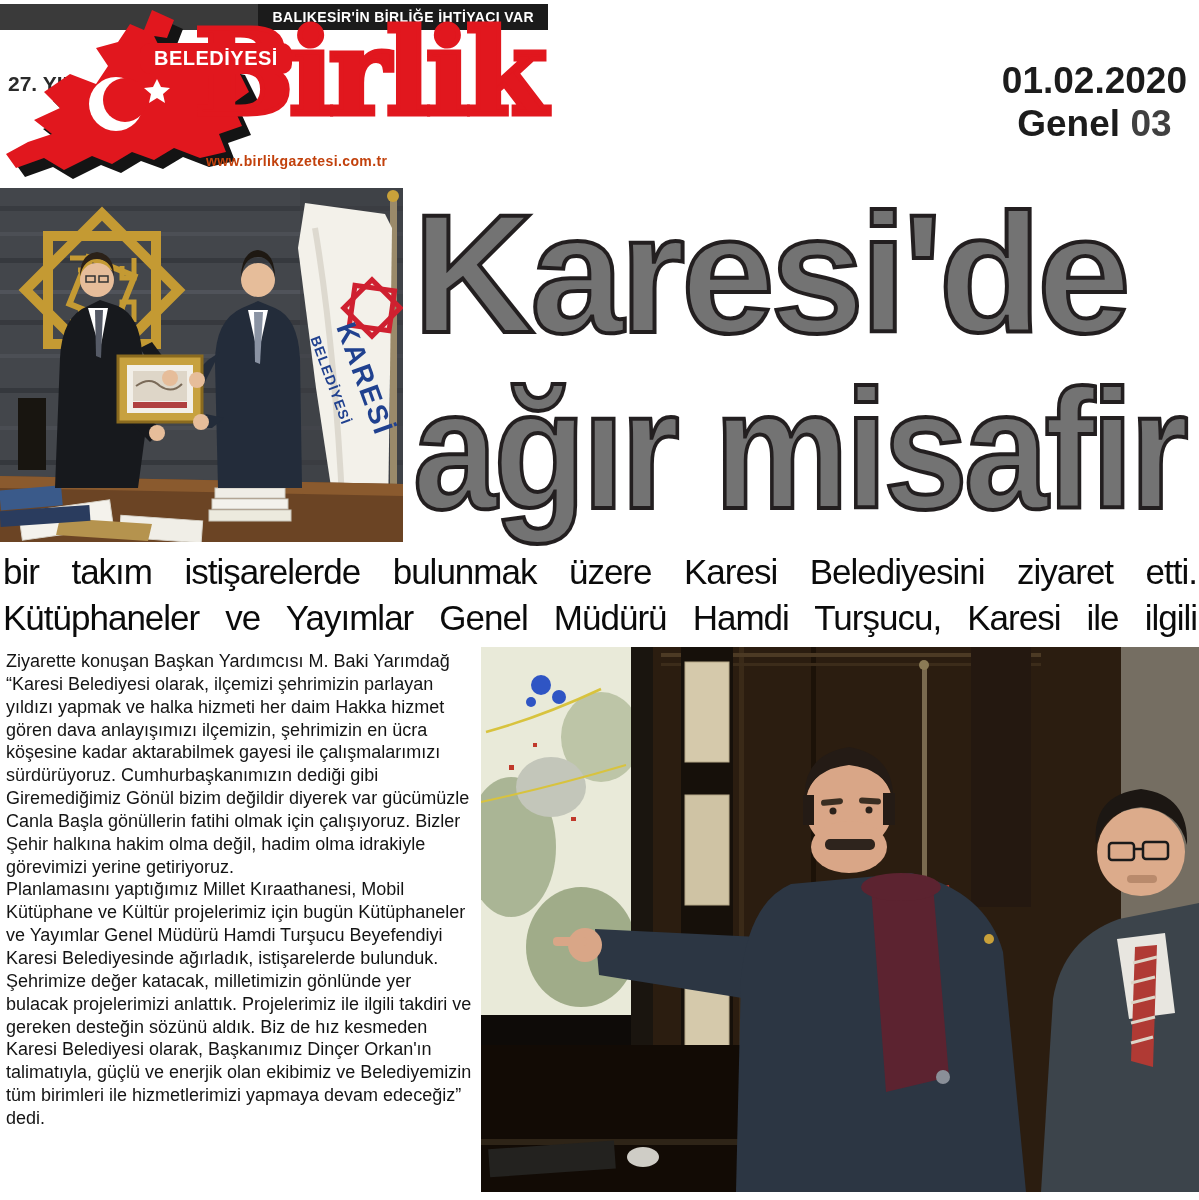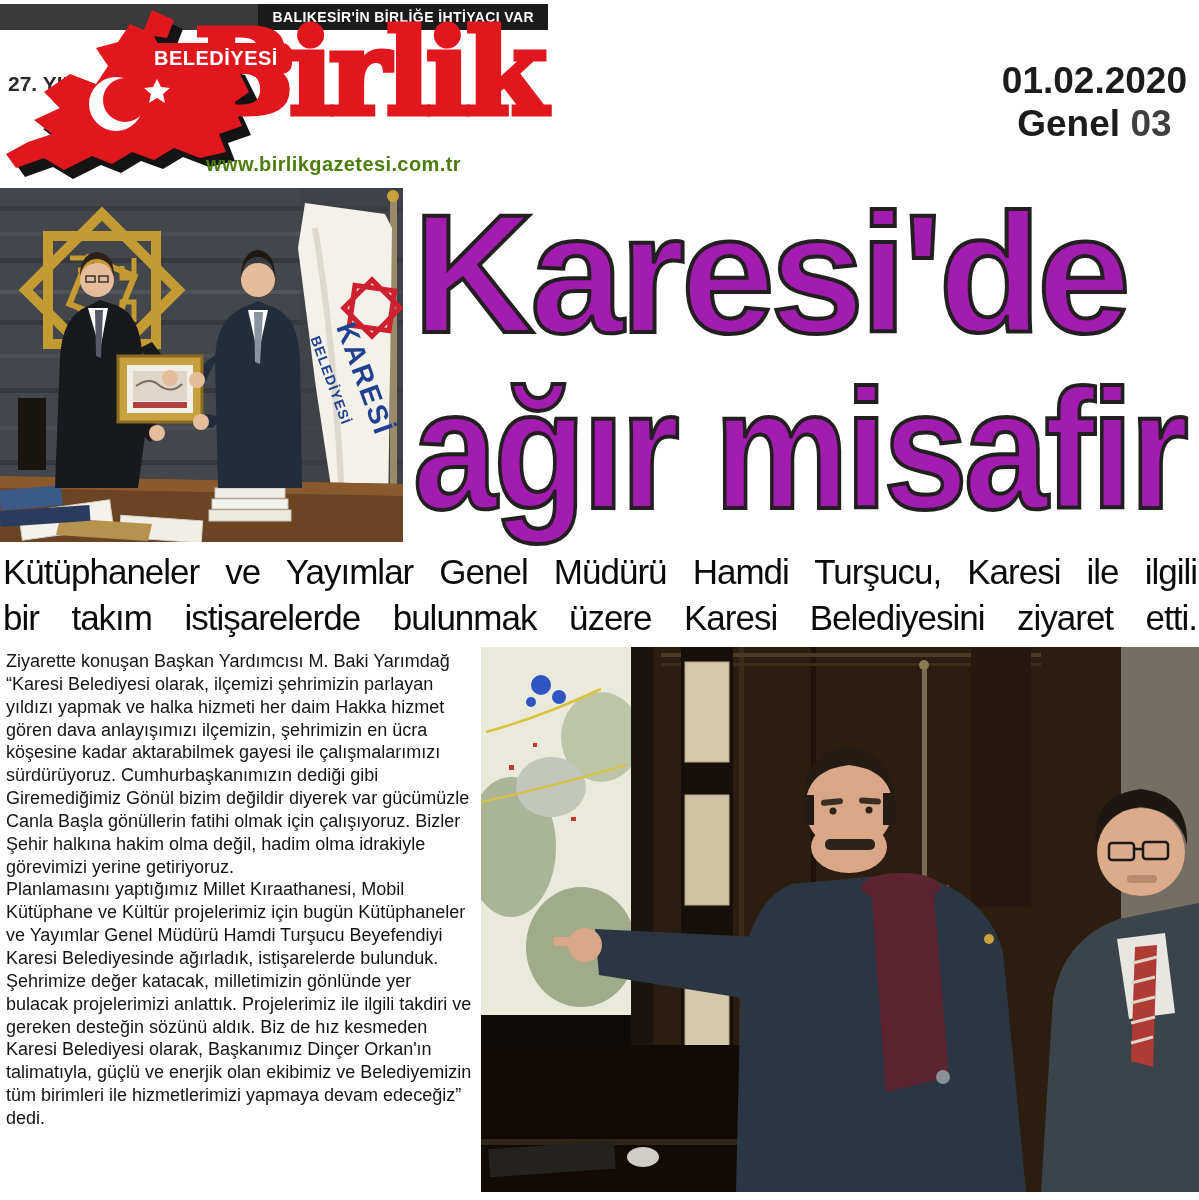--- a/index.html
+++ b/index.html
@@ -24,31 +24,31 @@
     position:absolute; left:140px; top:43px; background:#e1171e; color:#fff;
     font-weight:bold; font-size:20px; letter-spacing:.5px;
     padding:4px 14px; border-radius:10px;
   }
   .logotype{
     position:absolute; left:194px; top:8px; color:#e1171e;
     font-family:"DejaVu Serif", serif; font-weight:bold; font-size:118px; line-height:1.1;
     letter-spacing:-5px; -webkit-text-stroke:5px #e1171e;
   }
   .website{
-    position:absolute; left:206px; top:153px; font-size:20px; font-weight:bold;
-    color:#4d7c0f; letter-spacing:.4px;
+    position:absolute; left:206px; top:153px; font-size:14px; font-weight:bold;
+    color:#c2410c; letter-spacing:.4px;
   }
   .date-block{
     position:absolute; right:12px; top:60px; text-align:center; color:#1c1c1c;
     font-weight:bold; font-size:37px; line-height:1.15;margin-left:11px;
   }
   .date-block .pagenum{ color:#404040; }
   
   .headline{
-    position:absolute; left:413px; top:186px; width:786px; color:#a21caf;
+    position:absolute; left:413px; top:186px; width:786px; color:#737373;
     font-weight:900; font-size:168px; line-height:176px; letter-spacing:-4px;
     -webkit-text-stroke:4px #231f20; white-space:nowrap;
   }
   .headline .l2{ transform:scaleX(.90); transform-origin:left center; display:block; }
   .headline .l1{ display:block; }
   
   .subhead{
     position:absolute; left:3px; top:549px; width:1194px; color:#0b0b0b;
     font-size:35px; line-height:46px; letter-spacing:-1px;
   }
@@ -183,22 +183,22 @@
       <circle cx="201" cy="234" r="8" fill="#e6bd9a"></circle>
     </g>
   </svg>
 
   <div class="headline">
     <span class="l1">Karesi'de</span>
     <span class="l2">ağır misafir</span>
   </div>
 
   <div class="subhead">
+    <div>bir takım istişarelerde bulunmak üzere Karesi Belediyesini ziyaret etti.</div>
     <div>Kütüphaneler ve Yayımlar Genel Müdürü Hamdi Turşucu, Karesi ile ilgili</div>
-    <div>bir takım istişarelerde bulunmak üzere Karesi Belediyesini ziyaret etti.</div>
   </div>
 
   <div class="bodytext">
     <p>Ziyarette konuşan Başkan Yardımcısı M. Baki Yarımdağ “Karesi Belediyesi olarak, ilçemizi şehrimizin parlayan yıldızı yapmak ve halka hizmeti her daim Hakka hizmet gören dava anlayışımızı ilçemizin, şehrimizin en ücra köşesine kadar aktarabilmek gayesi ile çalışmalarımızı sürdürüyoruz. Cumhurbaşkanımızın dediği gibi Giremediğimiz Gönül bizim değildir diyerek var gücümüzle Canla Başla gönüllerin fatihi olmak için çalışıyoruz. Bizler Şehir halkına hakim olma değil, hadim olma idrakiyle görevimizi yerine getiriyoruz.</p>
     <p>Planlamasını yaptığımız Millet Kıraathanesi, Mobil Kütüphane ve Kültür projelerimiz için bugün Kütüphaneler ve Yayımlar Genel Müdürü Hamdi Turşucu Beyefendiyi Karesi Belediyesinde ağırladık, istişarelerde bulunduk. Şehrimize değer katacak, milletimizin gönlünde yer bulacak projelerimizi anlattık. Projelerimiz ile ilgili takdiri ve gereken desteğin sözünü aldık. Biz de hız kesmeden Karesi Belediyesi olarak, Başkanımız Dinçer Orkan'ın talimatıyla, güçlü ve enerjik olan ekibimiz ve Belediyemizin tüm birimleri ile hizmetlerimizi yapmaya devam edeceğiz” dedi.</p>
   </div>
 
   <svg class="photo-right" width="718" height="545" viewBox="0 0 718 545">
     <g>
       <rect x="0" y="0" width="718" height="545" fill="#2b1d10"></rect>

